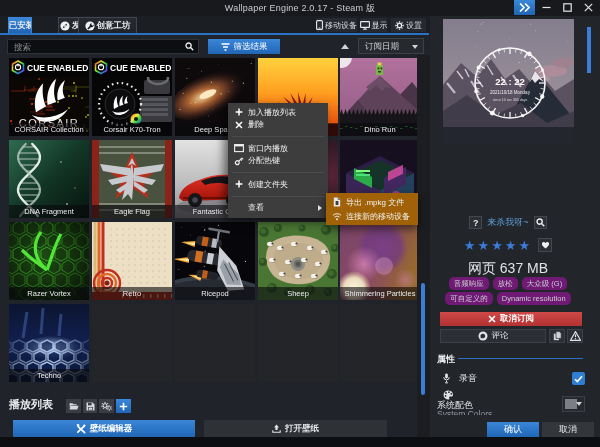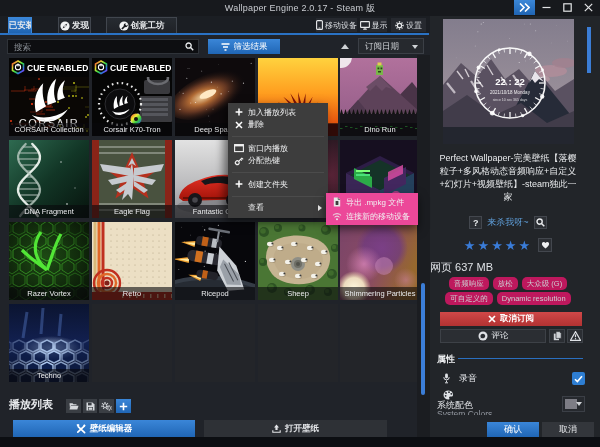--- a/index.html
+++ b/index.html
@@ -39,23 +39,23 @@
 .bstrip{position:absolute;left:0;top:437px;width:600px;height:10px;background:#0c0e12;}
 .sidebar{position:absolute;left:430px;top:16px;width:170px;height:421px;background:#222529;overflow:hidden;}
 .preview{position:absolute;left:13px;top:3px;width:131px;height:125px;overflow:hidden;}
 .sb-title{position:absolute;left:2px;top:136px;width:152px;text-align:center;font-size:9px;line-height:13px;color:#e8eaec;white-space:nowrap;}
 .author{position:absolute;left:0;top:200px;width:156px;display:flex;align-items:center;justify-content:center;gap:5px;}
 .qbox,.sqbtn{width:13px;height:13px;background:#2c2f34;border:1px solid #43474e;color:#e8eaec;display:flex;align-items:center;justify-content:center;font-size:9px;font-weight:bold;}
 .author .nm{font-size:9px;color:#5e9cd6;}
 .stars{position:absolute;left:0;top:222px;width:156px;display:flex;align-items:center;justify-content:center;gap:2px;}
 .star{color:#3a7cd8;font-size:13px;line-height:13px;}
 .heartbtn{width:14px;height:14px;margin-left:6px;background:#2c2f34;border:1px solid #43474e;display:flex;align-items:center;justify-content:center;}
-.sizeline{position:absolute;left:0;top:244px;width:156px;text-align:left;font-size:11px;color:#dfe2e6;}
+.sizeline{position:absolute;left:0;top:244px;width:156px;text-align:center;font-size:14px;color:#dfe2e6;}
 .tagrow{position:absolute;left:0;width:156px;display:flex;justify-content:center;gap:4px;}
-.pill{background:#be185d;border-radius:5px;padding:1.5px 5px;font-size:7.5px;color:#ccced2;white-space:nowrap;}
+.pill{background:#701a75;border-radius:5px;padding:1.5px 5px;font-size:7.5px;color:#ccced2;white-space:nowrap;}
 .unsub{position:absolute;left:10px;top:296px;width:142px;height:14px;background:linear-gradient(#d04848,#b23232);color:#fff;font-size:8.5px;font-weight:bold;display:flex;align-items:center;justify-content:center;gap:4px;}
 .cmt{position:absolute;left:10px;top:313px;width:106px;height:14px;background:#2b2e33;border:1px solid #3d4147;color:#dfe2e6;font-size:8.5px;display:flex;align-items:center;justify-content:center;gap:4px;}
 .sqb2{position:absolute;top:313px;width:16px;height:14px;background:#2b2e33;border:1px solid #3d4147;display:flex;align-items:center;justify-content:center;}
 .props-h{position:absolute;left:7px;top:337px;font-size:9px;font-weight:bold;color:#eceef0;}
 .props-line{position:absolute;left:28px;top:342px;width:125px;height:1px;background:#2a6fc0;}
 .prop-clip{position:absolute;left:0;top:350px;width:160px;height:49px;overflow:hidden;}
 .mic-row{position:absolute;left:13px;top:6px;display:flex;align-items:center;gap:9px;font-size:9px;color:#e3e5e8;}
 .chk{position:absolute;left:142px;top:6px;width:13px;height:13px;background:#2e7ed2;border-radius:2px;color:#fff;display:flex;align-items:center;justify-content:center;}
 .pal-ic{position:absolute;left:13px;top:24px;}
 .colorlabel{position:absolute;left:7px;top:33px;font-size:9px;color:#e3e5e8;}
@@ -66,21 +66,21 @@
 .sb-scroll{position:absolute;left:157px;top:11px;width:4px;height:46px;background:#3b7dd6;}
 .dlg-btn{position:absolute;top:406px;width:52px;height:15px;font-size:9px;font-weight:normal;color:#fff;display:flex;align-items:center;justify-content:center;}
 .dlg-btn.blue{background:linear-gradient(#3a86d8,#2066b5);}
 .dlg-btn.grey{background:#33363b;color:#e3e5e8;}
 .cmenu{position:absolute;left:228px;top:103px;width:100px;background:#3d3d3d;box-shadow:-4px 4px 9px rgba(0,0,0,.55);padding:3px 0 4px 0;z-index:50;}
 .mi{display:flex;align-items:center;height:12.5px;padding:0 6px;font-size:8px;color:#f0f1f2;position:relative;white-space:nowrap;}
 .mi .ic{width:10px;margin-right:4px;flex:none;display:flex;align-items:center;justify-content:center;color:#fff;font-weight:bold;font-size:9px;}
 .mi .subarr{position:absolute;right:6px;top:0;bottom:0;display:flex;align-items:center;}
 .mi.hl{background:#535353;height:17px;}
 .msep{height:1px;background:#4b4b4b;margin:5px 4px;}
-.smenu{position:absolute;left:326px;top:193px;width:92px;background:#ec4899;box-shadow:0 4px 9px rgba(0,0,0,.55);padding:2px 0;z-index:51;}
+.smenu{position:absolute;left:326px;top:193px;width:92px;background:#a16207;box-shadow:0 4px 9px rgba(0,0,0,.55);padding:2px 0;z-index:51;}
 .smenu .mi{height:14px;}
 .chev{width:0;height:0;border-top:3.5px solid transparent;border-bottom:3.5px solid transparent;border-left:4.5px solid #e8e8e8;}
 svg{display:block;}
 </style>
 </head>
 <body>
 
 <div id="app">
 <div class="titlebar">
       <div class="title">Wallpaper Engine 2.0.17 - Steam 版</div>
@@ -129,21 +129,21 @@
       <div class="tab" style="left:58px;width:33px">
         <span>
           <svg width="10" height="10" viewBox="0 0 10 10">
             <circle cx="5" cy="5" r="4.6" fill="#f2f3f4"></circle>
             <path d="M2.6 7.4 L4.2 4.2 L7.4 2.6 L5.8 5.8 Z" fill="#17191d"></path>
             <circle cx="5" cy="5" r="1" fill="#f2f3f4"></circle>
           </svg>
         </span>
         <span>发现</span>
       </div>
-      <div class="tab" style="left:106px;width:71px">
+      <div class="tab" style="left:78px;width:59px">
         <span>
           <svg width="10" height="10" viewBox="0 0 10 10">
             <circle cx="5" cy="5" r="4.6" fill="#f2f3f4"></circle>
             <path d="M6.8 2.2a2.1 2.1 0 0 0-2 2.7L2.3 7.4l1.2 1.2 2.6-2.5a2.1 2.1 0 0 0 2.6-2.6l-1.3 1.2-1.1-1.1z" fill="#17191d"></path>
           </svg>
         </span>
         <span>创意工坊</span>
       </div>
       <div class="topbtn" style="left:316px;width:41px">
         <span>
@@ -1033,21 +1033,20 @@
           <circle cx="33.0" cy="72.4" r="1.8" fill="#fff" opacity="0.9"></circle>
           <circle cx="35.6" cy="48.5" r="2.0" fill="#fff" opacity="0.9"></circle>
           <circle cx="56.2" cy="30.7" r="1.5" fill="#fff" opacity="0.9"></circle>
           <circle cx="86.4" cy="34.9" r="2.3" fill="#fff" opacity="0.9"></circle>
           <circle cx="99.5" cy="50.9" r="1.4" fill="#fff" opacity="0.9"></circle>
 <text x="67" y="66" text-anchor="middle" font-family="Liberation Sans,sans-serif" font-size="9.5" font-weight="bold" fill="#fff">22 : 22</text>
 <text x="67" y="75" text-anchor="middle" font-family="Liberation Sans,sans-serif" font-size="4.5" fill="#fff" opacity="0.9">2021/10/18 Monday</text>
 <text x="67" y="82" text-anchor="middle" font-family="Liberation Sans,sans-serif" font-size="3.5" fill="#fff" opacity="0.75">since 10 sec 365 days</text>
 </svg>
       </div>
-      <div class="sb-title"><span>Perfect Wallpaper-完美壁纸【落樱</span><br><span>粒子+多风格动态音频响应+自定义</span><br><span>+幻灯片+视频壁纸】-steam独此一</span><br><span>家</span></div>
       <div class="author">
         <span class="qbox">?</span>
         <span class="nm">来杀我呀~</span>
         <span class="sqbtn">
           <span>
             <svg width="9" height="9" viewBox="0 0 9 9">
               <circle cx="3.6" cy="3.6" r="2.6" fill="none" stroke="#e8eaec" stroke-width="1.4"></circle>
               <line x1="5.7" y1="5.7" x2="8.3" y2="8.3" stroke="#e8eaec" stroke-width="1.5"></line>
             </svg>
           </span>

